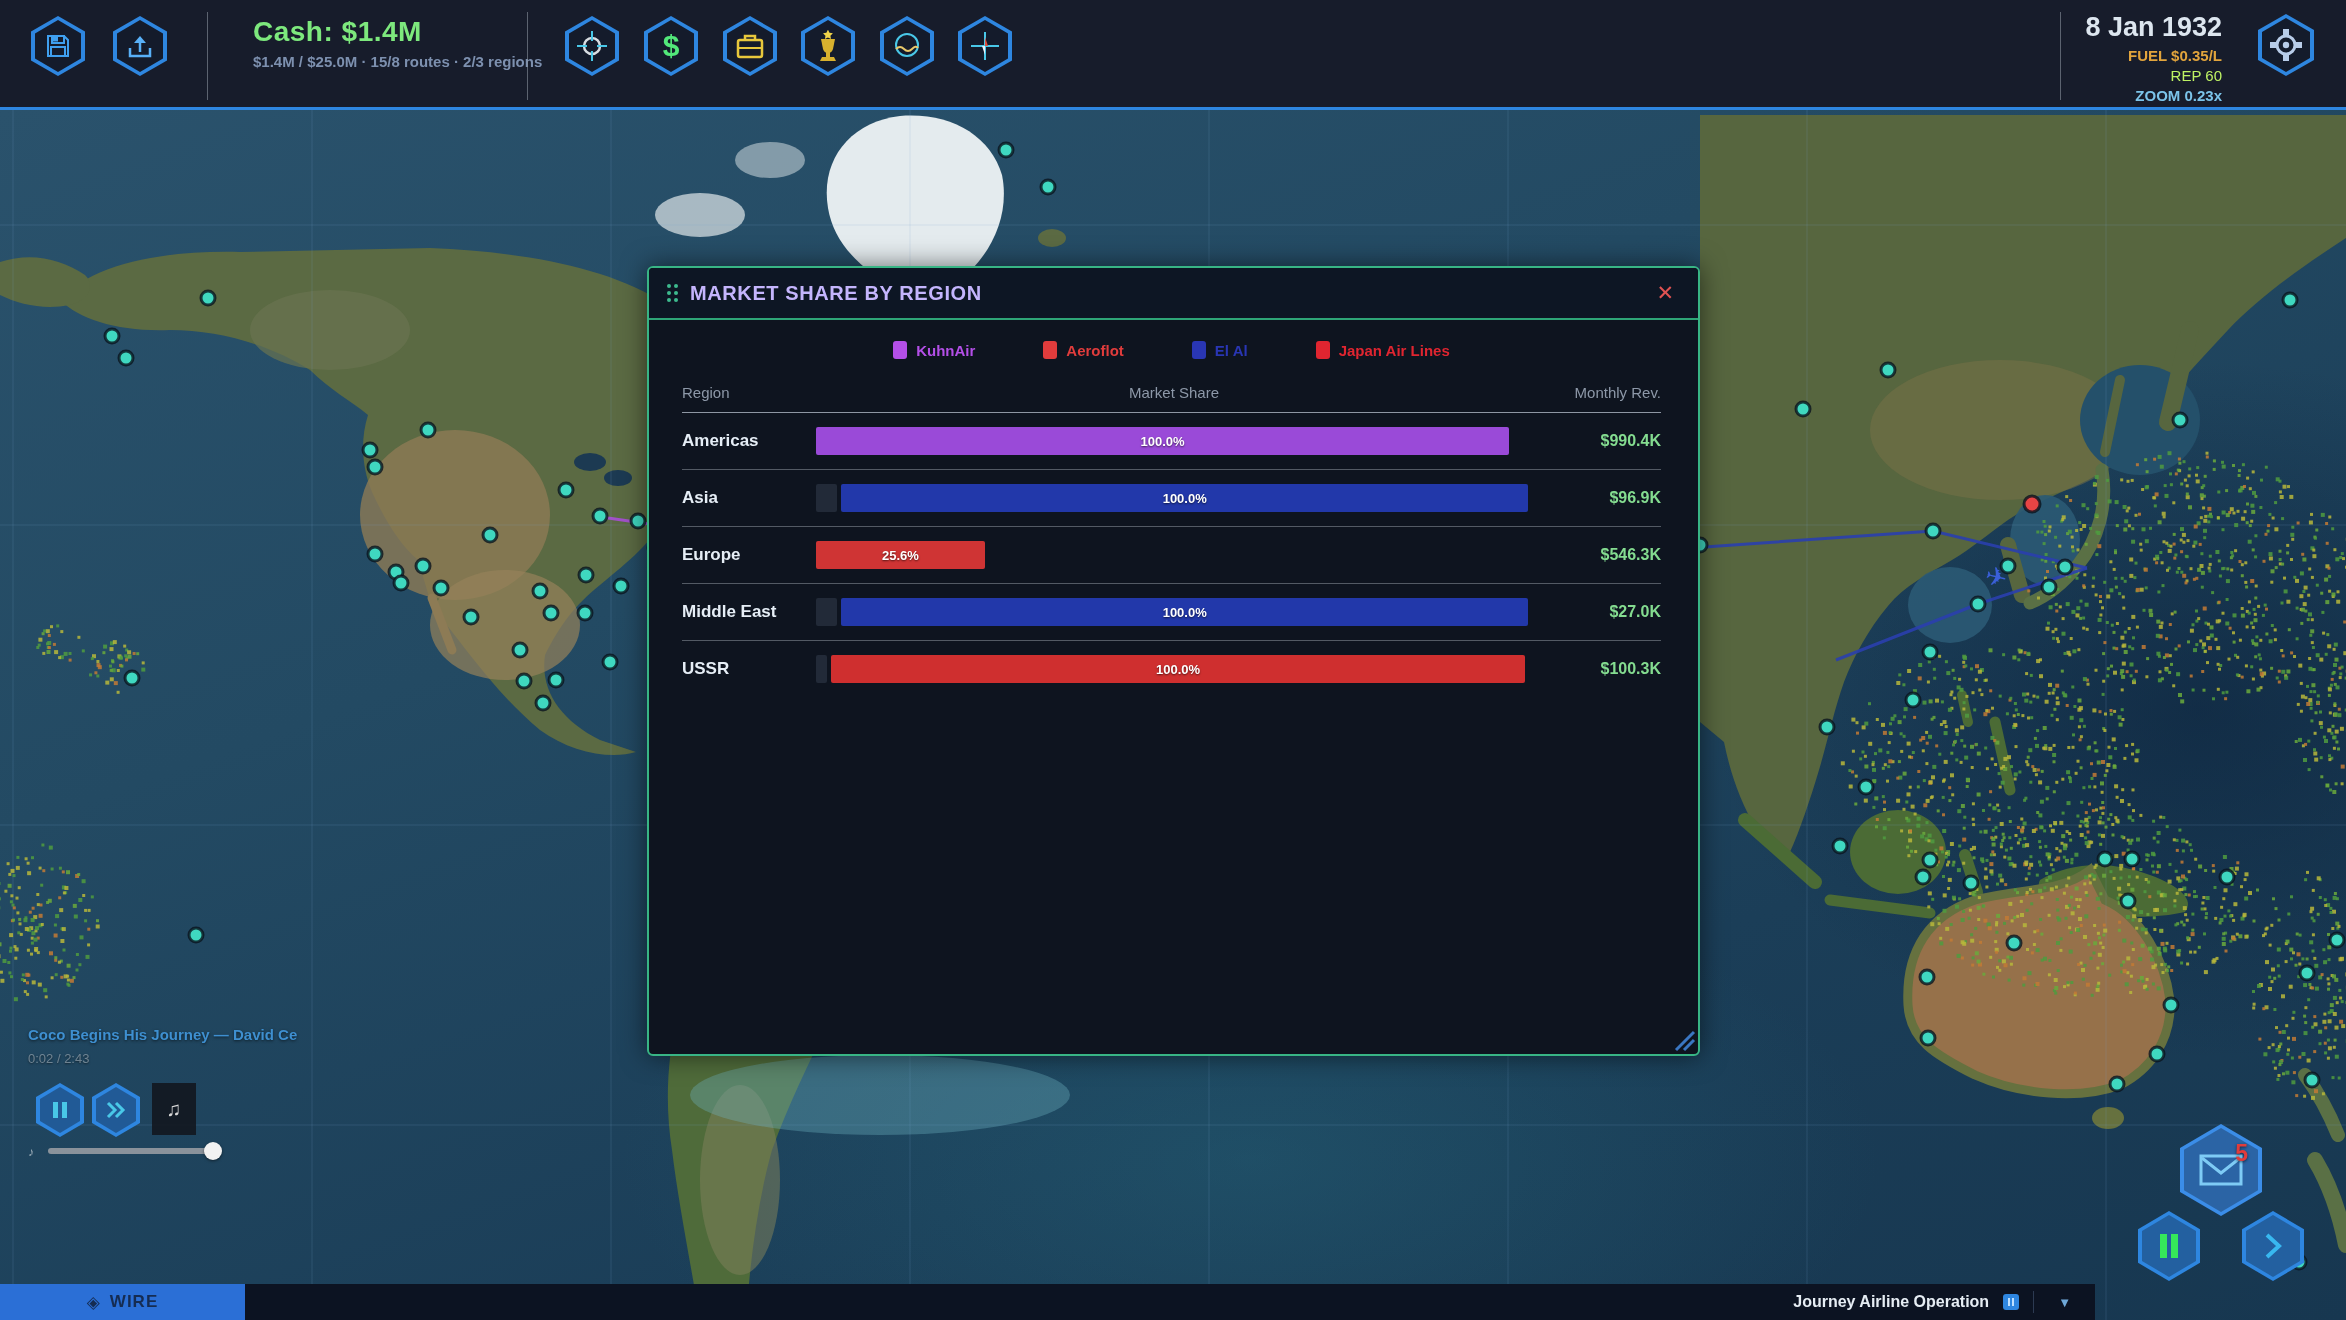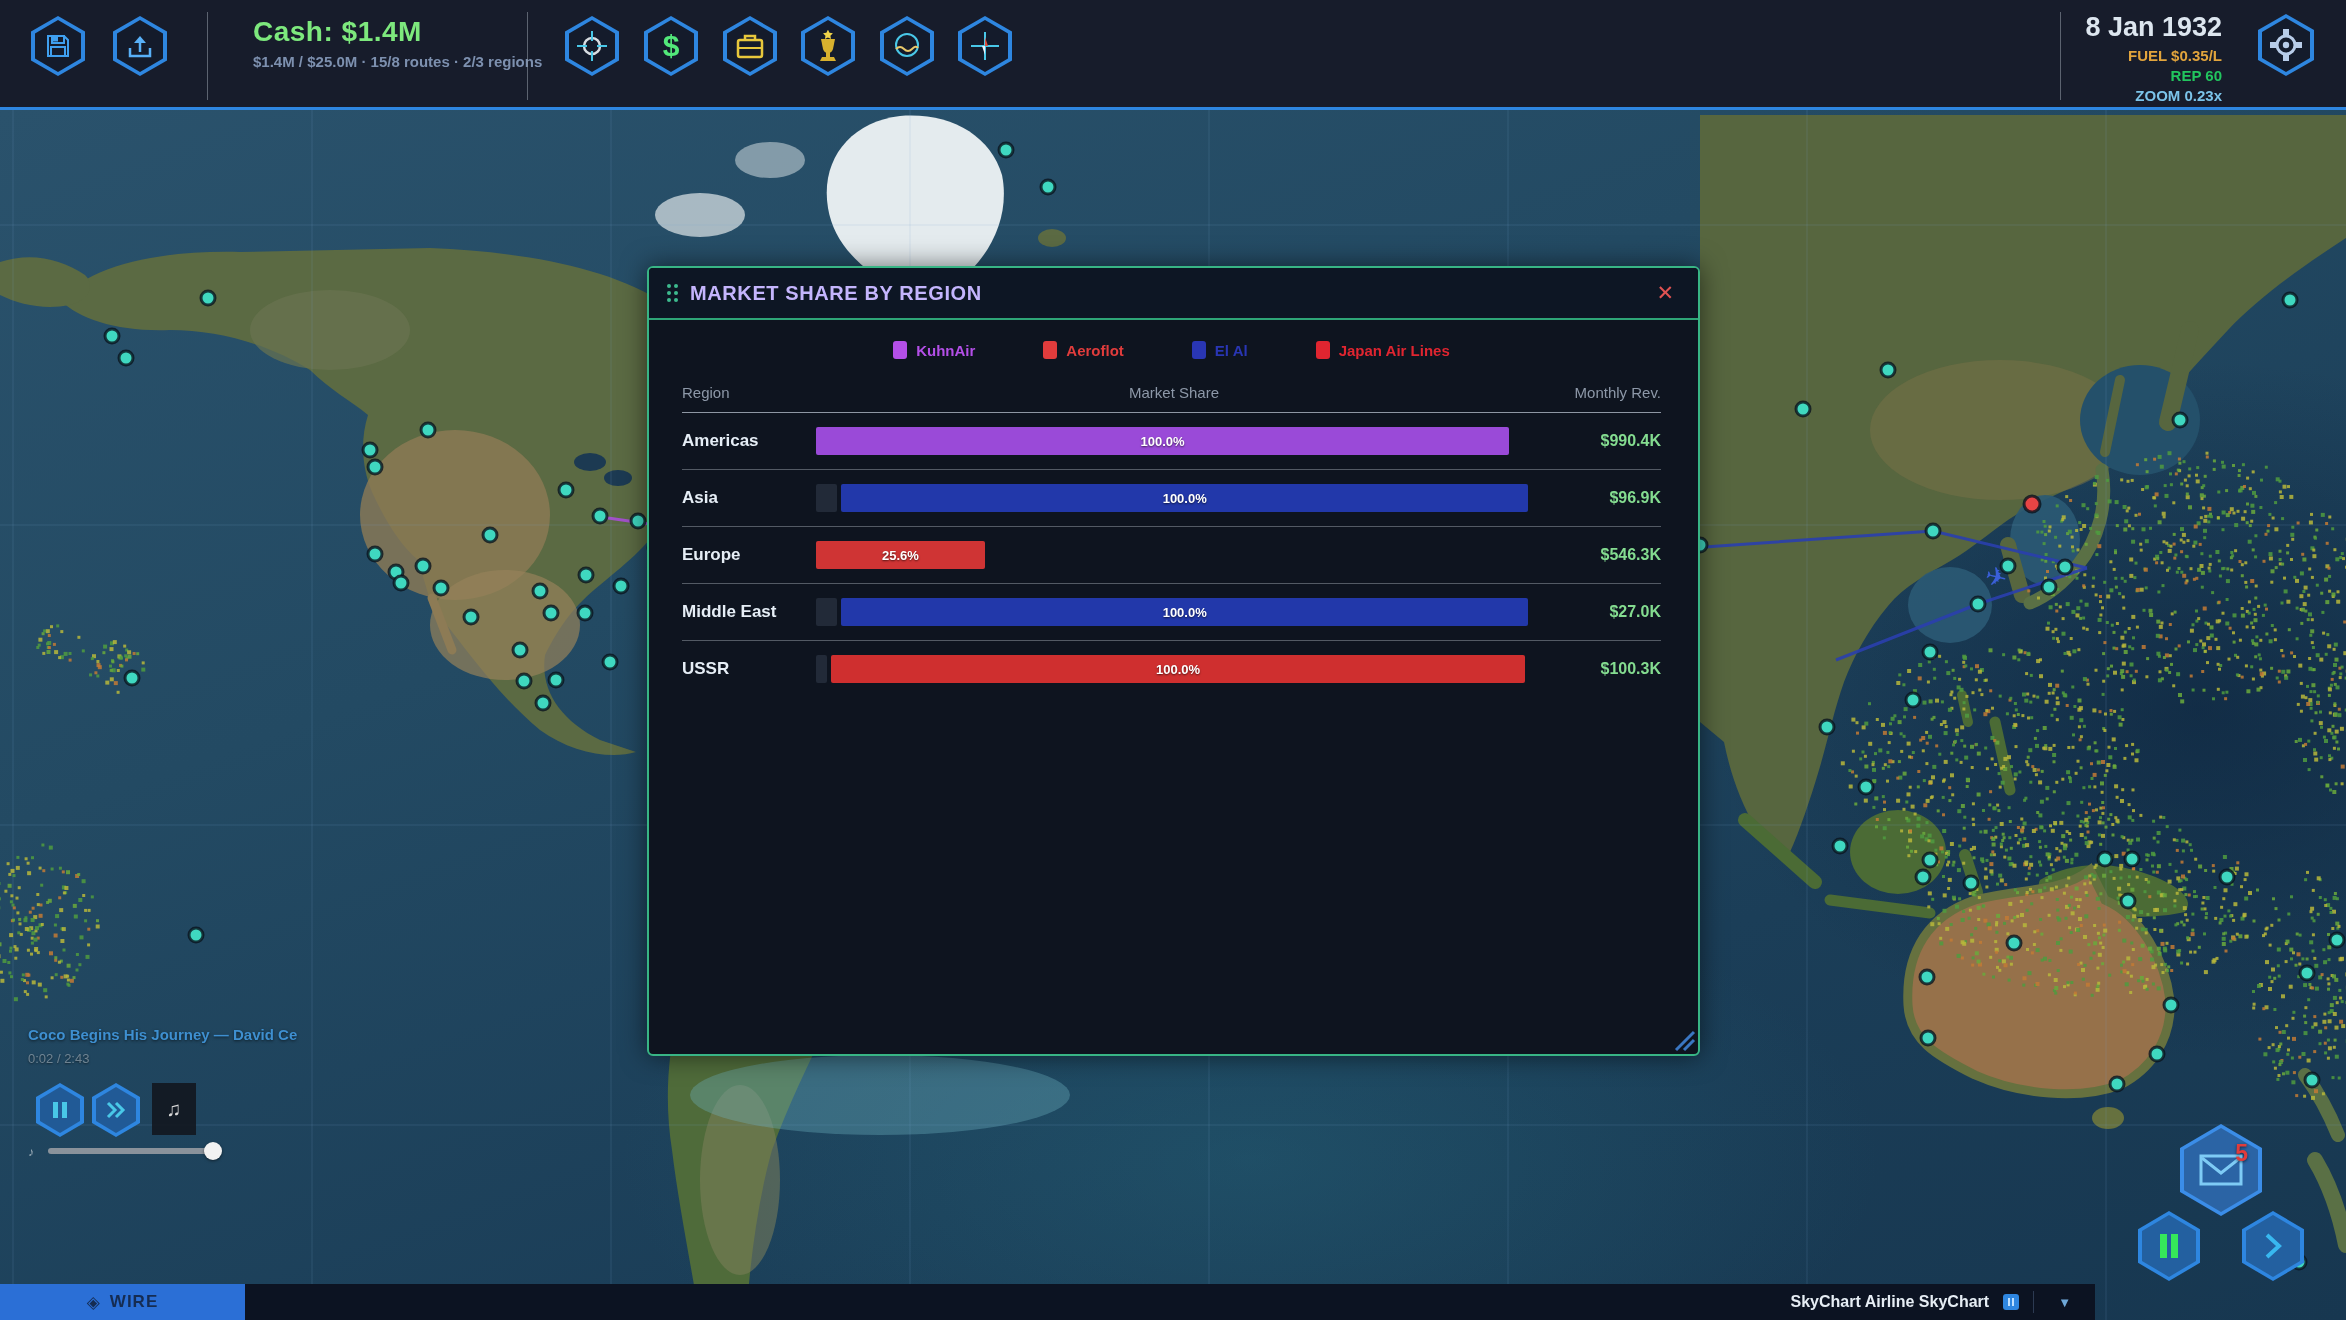--- a/index.html
+++ b/index.html
@@ -18,21 +18,21 @@
 
   
   .topbar{position:absolute;left:0;top:0;width:2346px;height:110px;background:#171c2b;
           border-bottom:3px solid #2e86e0;box-sizing:border-box;}
   .vdiv{position:absolute;top:12px;height:88px;width:1px;background:rgba(150,158,170,.55);}
   .cash-title{position:absolute;left:253px;top:16px;font-size:28px;font-weight:bold;color:#7de87d;letter-spacing:.5px;}
   .cash-sub{position:absolute;left:253px;top:53px;font-size:15px;font-weight:bold;color:#7d90af;}
   .tr-info{position:absolute;right:124px;top:0;text-align:right;}
   .tr-date{font-size:27px;font-weight:bold;color:#dde6ef;margin-top:12px;}
   .tr-fuel{font-size:15px;font-weight:bold;color:#e2a43c;margin-top:4px;}
-  .tr-rep{font-size:15px;font-weight:bold;color:#22c55e;margin-top:3px;}
+  .tr-rep{font-size:15px;font-weight:normal;color:#bef264;margin-top:3px;}
   .tr-zoom{font-size:15px;font-weight:bold;color:#7cc4ea;margin-top:3px;}
 
   
   .hex{position:absolute;cursor:pointer;}
   .hex .hb{position:absolute;inset:0;background:var(--hc,#2e86e0);
            clip-path:polygon(50% 0,100% 26%,100% 74%,50% 100%,0 74%,0 26%);}
   .hex .hi{position:absolute;inset:4px;background:var(--hbg,#141b2b);
            clip-path:polygon(50% 0,100% 26%,100% 74%,50% 100%,0 74%,0 26%);}
   .hex .ic{position:absolute;inset:0;display:flex;align-items:center;justify-content:center;}
   .dollar{font-size:30px;font-weight:bold;color:#52e87a;}
@@ -2669,21 +2669,21 @@
         </svg>
     </div>
   </div>
 
   <div class="bottombar">
     <div class="wire">
       <span>◈</span>
       <span>WIRE</span>
     </div>
     <div class="bb-right">
-      <span class="bb-title">SkyChart Airline SkyChart</span>
+      <span class="bb-title">Journey Airline Operation</span>
       <span class="bb-chip">
           <i></i>
           <i></i>
         </span>
       <span class="bb-div"></span>
       <span class="bb-caret">▼</span>
     </div>
   </div>
 
 </div>

